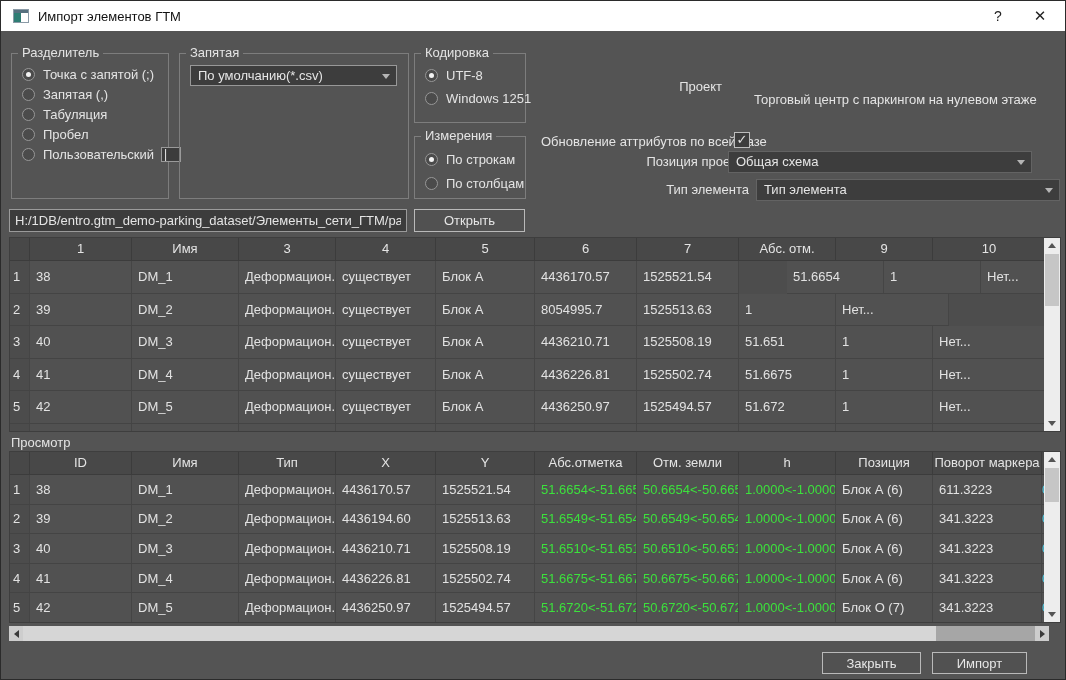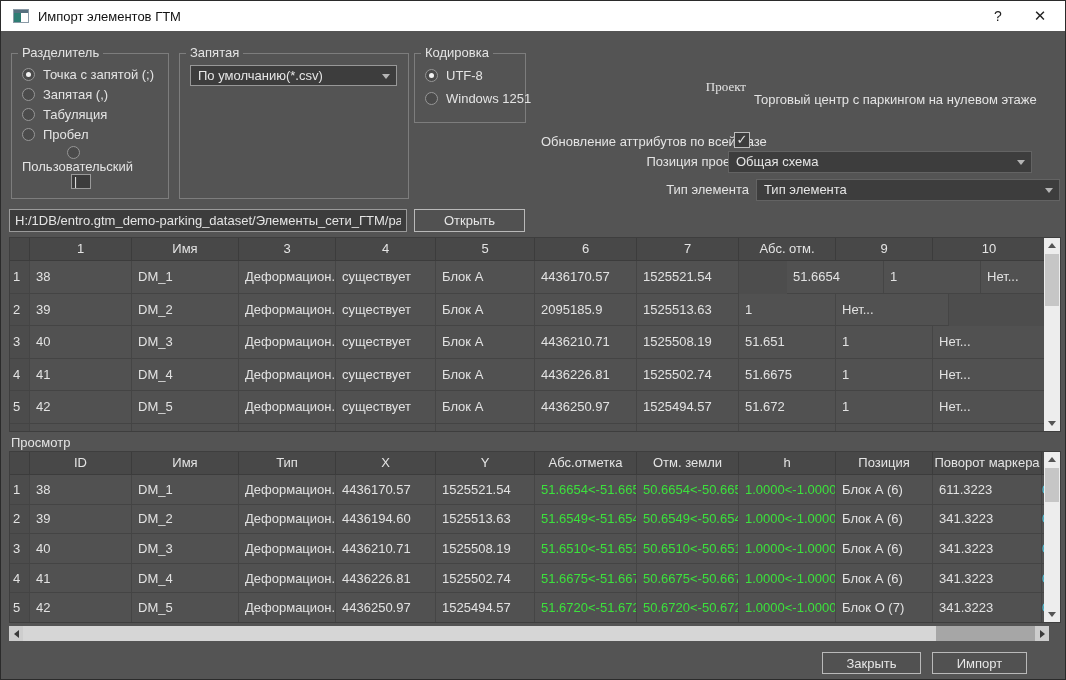--- a/index.html
+++ b/index.html
@@ -92,21 +92,21 @@
         <span>Запятая (,)</span>
       </div>
       <div class="radio-row" style="top:52px;">
         <span class="radio"></span>
         <span>Табуляция</span>
       </div>
       <div class="radio-row" style="top:72px;">
         <span class="radio"></span>
         <span>Пробел</span>
       </div>
-      <div class="radio-row" style="top:92px;flex-direction:column;">
+      <div class="radio-row" style="top:92px;">
         <span class="radio"></span>
         <span>Пользовательский</span>
         <input class="mini-input" value="|" style="">
       </div>
     </div>
 
     <div class="group" style="left:178px;top:22px;width:230px;height:146px;">
       <span class="group-label">Запятая</span>
       <div class="combo" style="left:10px;top:11px;width:207px;height:21px;">
         <span>По умолчанию(*.csv)</span>
@@ -119,22 +119,33 @@
       <div class="radio-row" style="top:13px;">
         <span class="radio on"></span>
         <span>UTF-8</span>
       </div>
       <div class="radio-row" style="top:36px;">
         <span class="radio"></span>
         <span>Windows 1251</span>
       </div>
     </div>
 
-
-    <div class="lbl r-align" style="left:640px;top:48px;width:105px;font-family:Liberation Serif, serif;">Проект</div>
+    <div class="group" style="left:413px;top:105px;width:112px;height:63px;">
+      <span class="group-label">Измерения</span>
+      <div class="radio-row" style="top:14px;">
+        <span class="radio on"></span>
+        <span>По строкам</span>
+      </div>
+      <div class="radio-row" style="top:38px;">
+        <span class="radio"></span>
+        <span>По столбцам</span>
+      </div>
+    </div>
+
+    <div class="lbl r-align" style="left:616px;top:48px;width:105px;">Проект</div>
     <div class="lbl" style="left:753px;top:61px;">Торговый центр с паркингом на нулевом этаже</div>
 
     <div class="lbl" style="left:540px;top:103px;">Обновление аттрибутов по всей базе</div>
     <div class="chk" style="left:733px;top:101px;">
       <span>✓</span>
     </div>
 
     <div class="lbl r-align" style="left:600px;top:123px;width:148px;">Позиция проекта</div>
     <div class="combo flat" style="left:727px;top:120px;width:304px;height:22px;">
       <span>Общая схема</span>
@@ -178,21 +189,21 @@
             <div class="td" style="width: 97px;">1</div>
             <div class="td" style="width: 113px;">Нет...</div>
           </div>
           <div class="trow">
             <div class="td rowhdr" style="width: 20px;">2</div>
             <div class="td" style="width: 102px;">39</div>
             <div class="td" style="width: 107px;">DM_2</div>
             <div class="td" style="width: 97px;">Деформацион...</div>
             <div class="td" style="width: 100px;">существует</div>
             <div class="td" style="width: 99px;">Блок А</div>
-            <div class="td" style="width: 102px;">2095185.9</div>
+            <div class="td" style="width: 102px;">8054995.7</div>
             <div class="td" style="width: 102px;">1525513.63</div>
             <div class="td" style="width: 97px;">1</div>
             <div class="td" style="width: 113px;">Нет...</div>
           </div>
           <div class="trow">
             <div class="td rowhdr" style="width: 20px;">3</div>
             <div class="td" style="width: 102px;">40</div>
             <div class="td" style="width: 107px;">DM_3</div>
             <div class="td" style="width: 97px;">Деформацион...</div>
             <div class="td" style="width: 100px;">существует</div>

